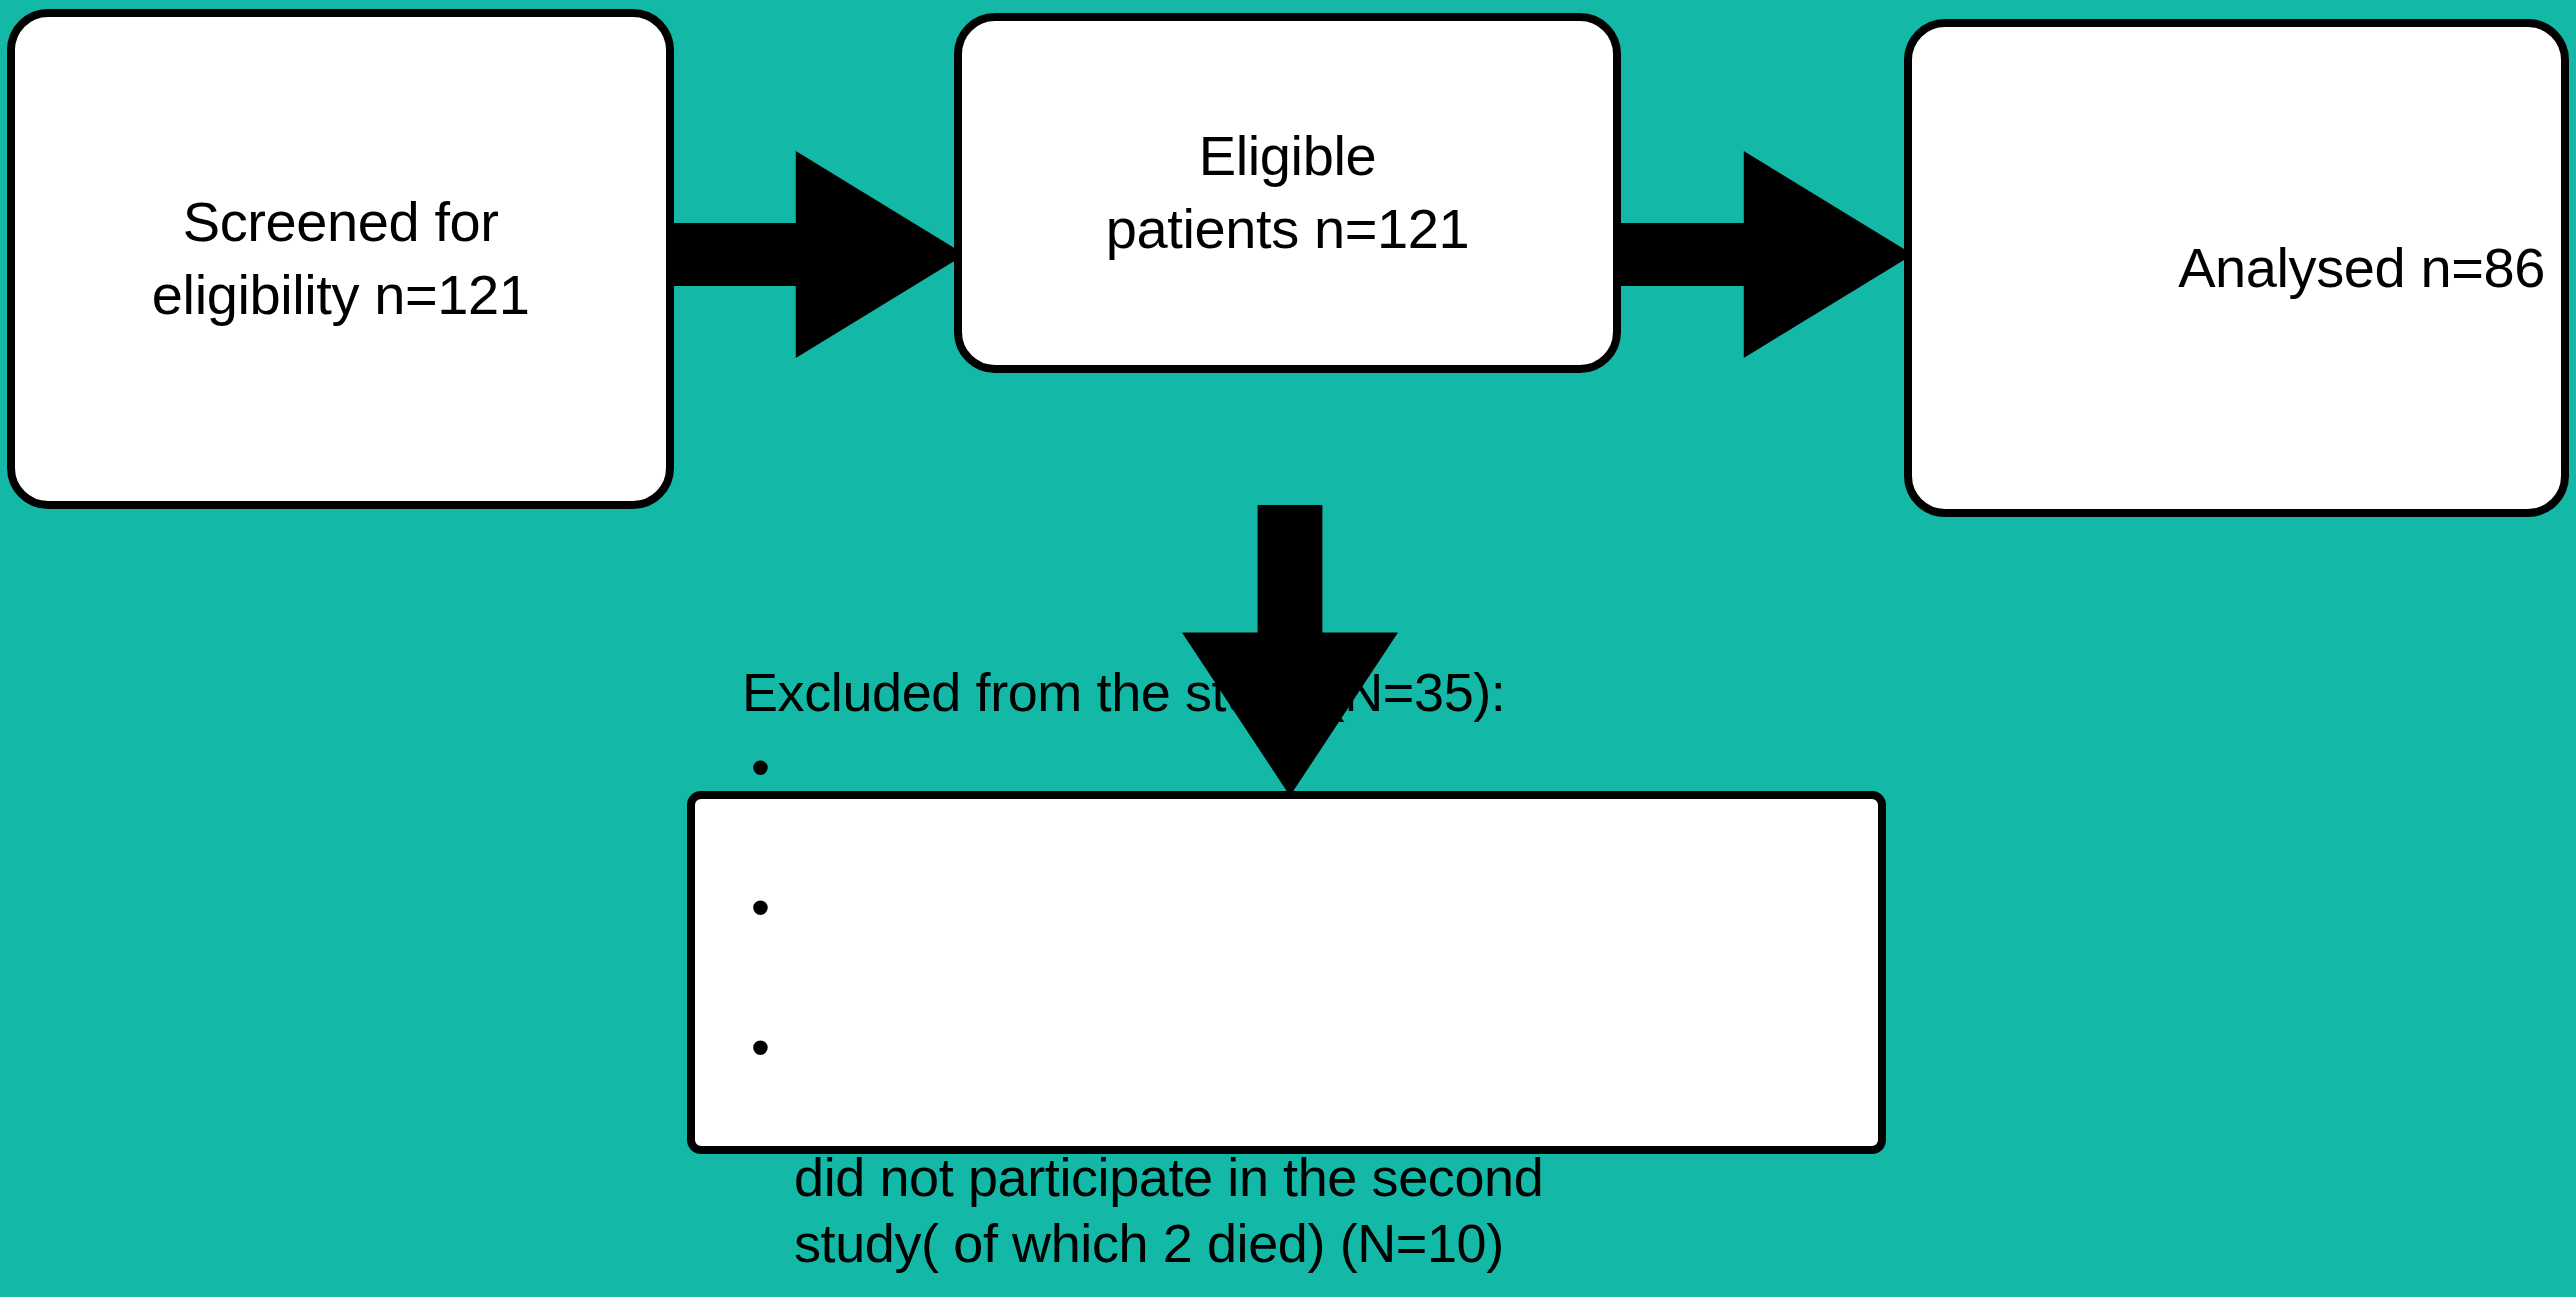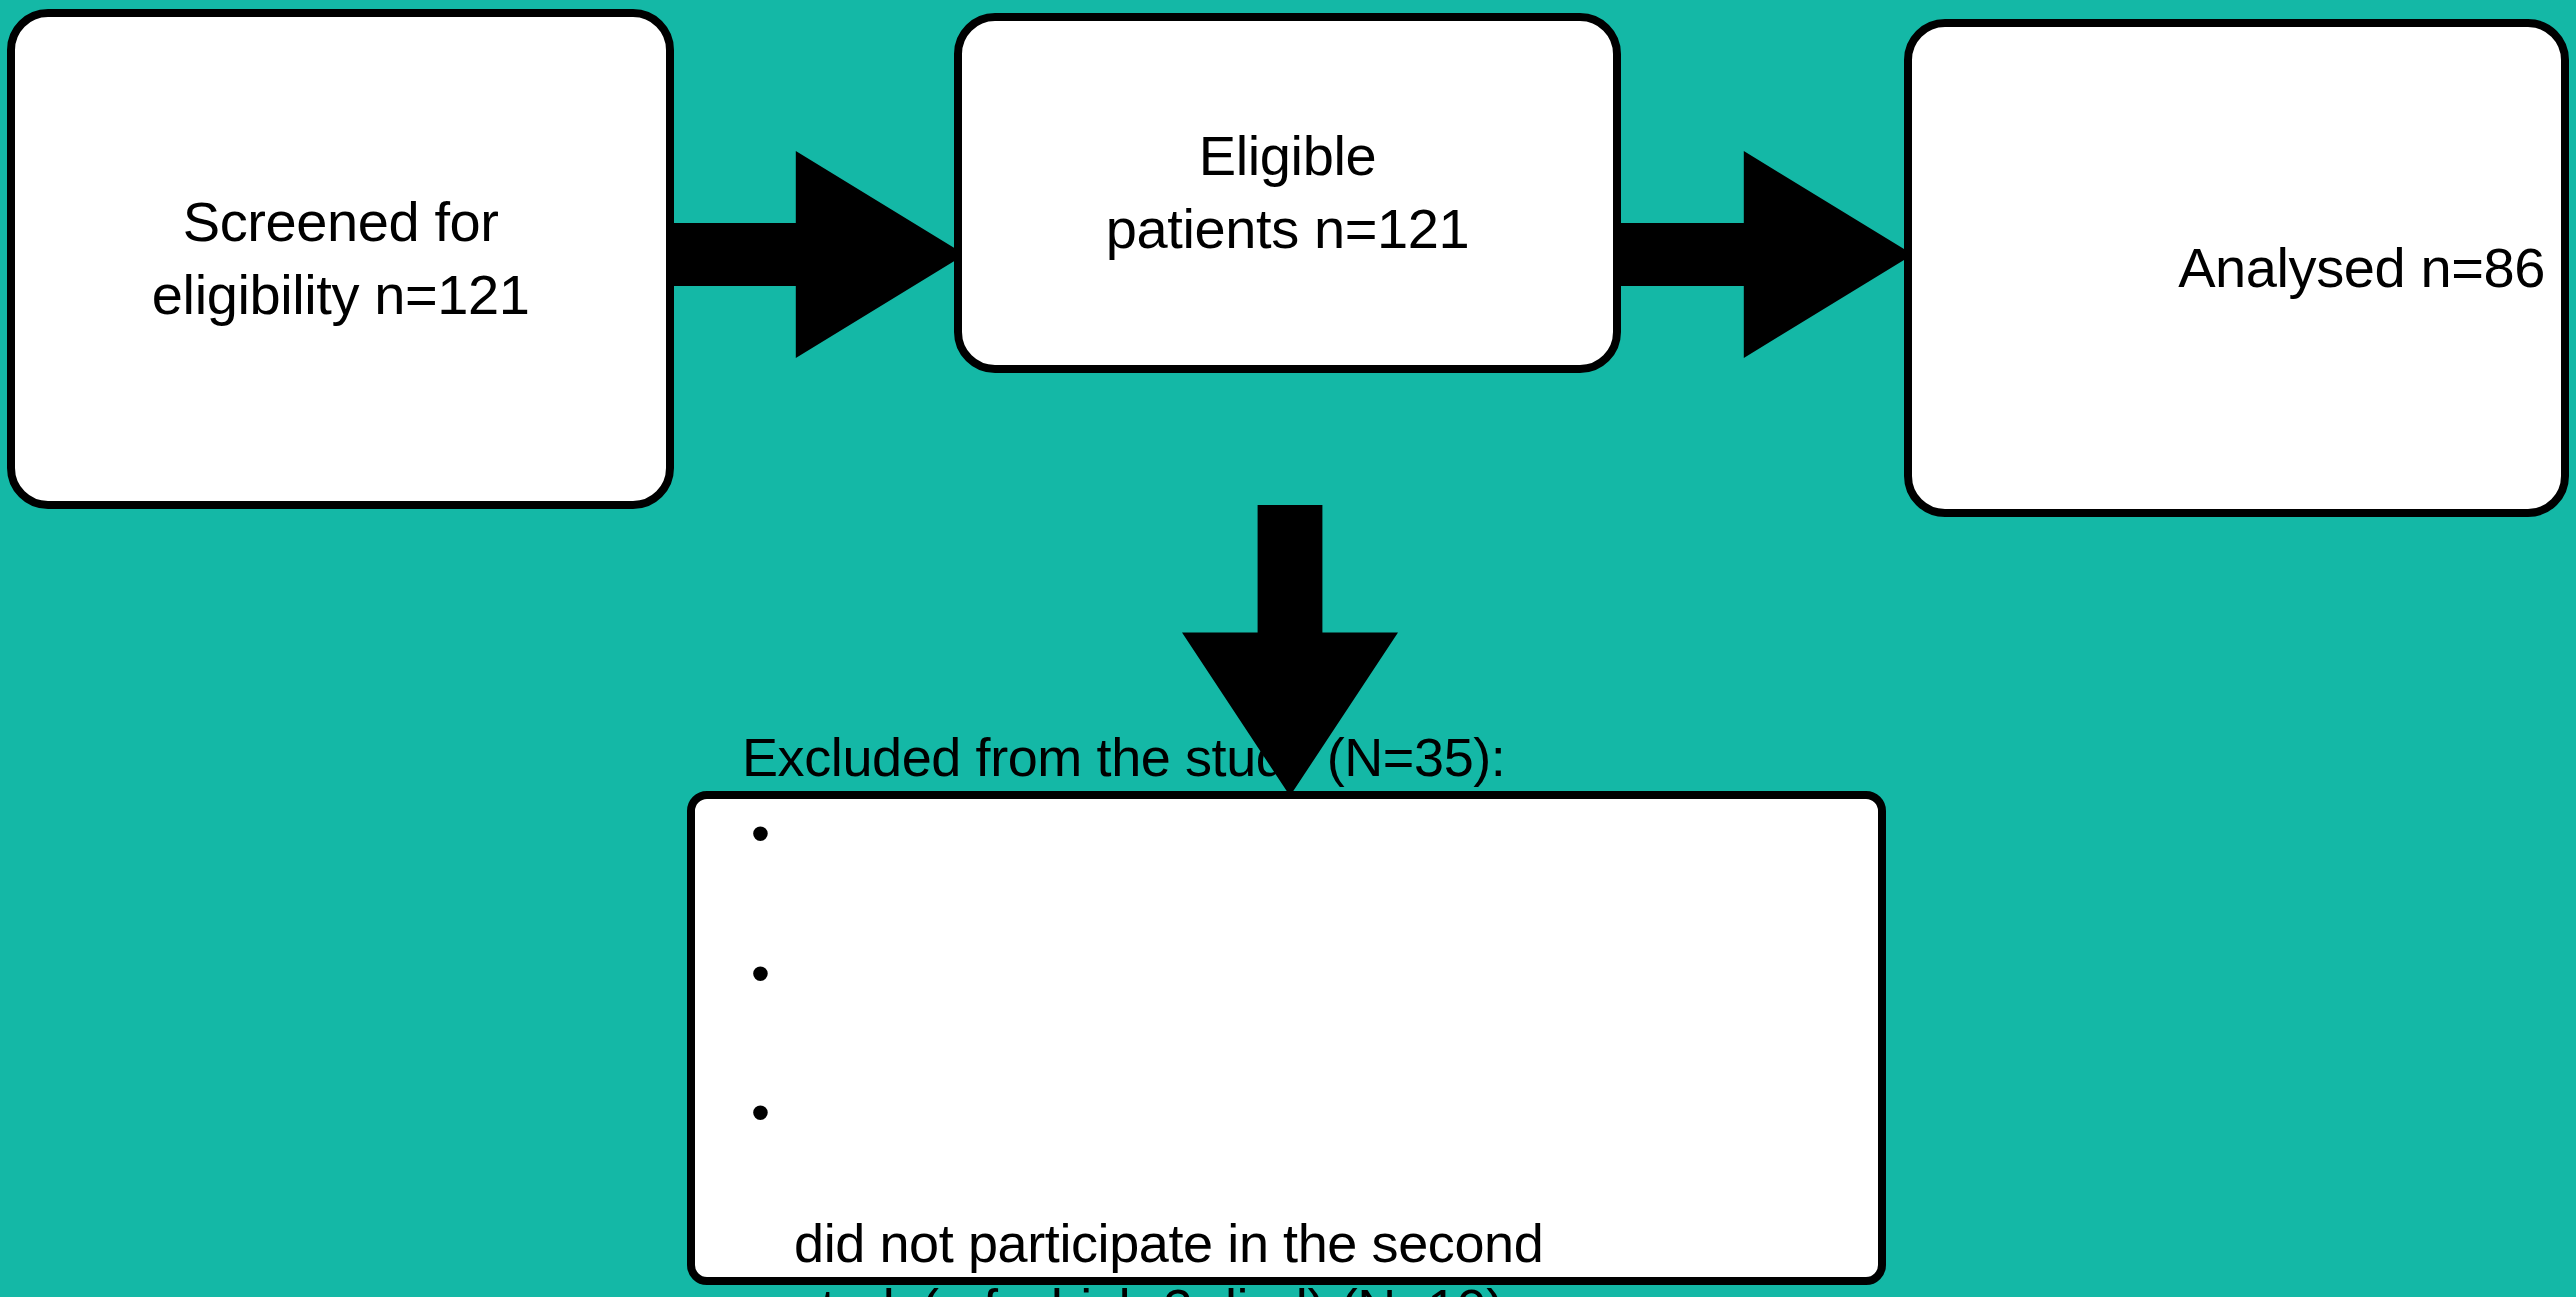--- a/index.html
+++ b/index.html
@@ -35,21 +35,21 @@
     line-height: 1.30;
     letter-spacing: -0.4px;
     white-space: pre-line;
     padding: 0 16px;
   }
 
   
   #node-screened   { left: 7.2px;    top: 9px;  width: 667px;  height: 500px; }
   #node-eligible   { left: 954px; top: 12.6px;  width: 667px;  height: 360px; }
   #node-analysed   { left: 1904px; top: 19px;  width: 665px;  height: 498px; justify-content: flex-end; }
-  #node-excluded   { left: 687px;  top: 791px; width: 1199px; height: 494px; border-radius: 20px; }
+  #node-excluded   { left: 687px;  top: 791px; width: 1199px; height: 363px; border-radius: 14px; }
 
   
   .excl-body {
     width: 100%;
     padding: 0 31px 0 47px;
     box-sizing: border-box;
     text-align: left;
   }
   .excl-title {
     font-size: 54px;

